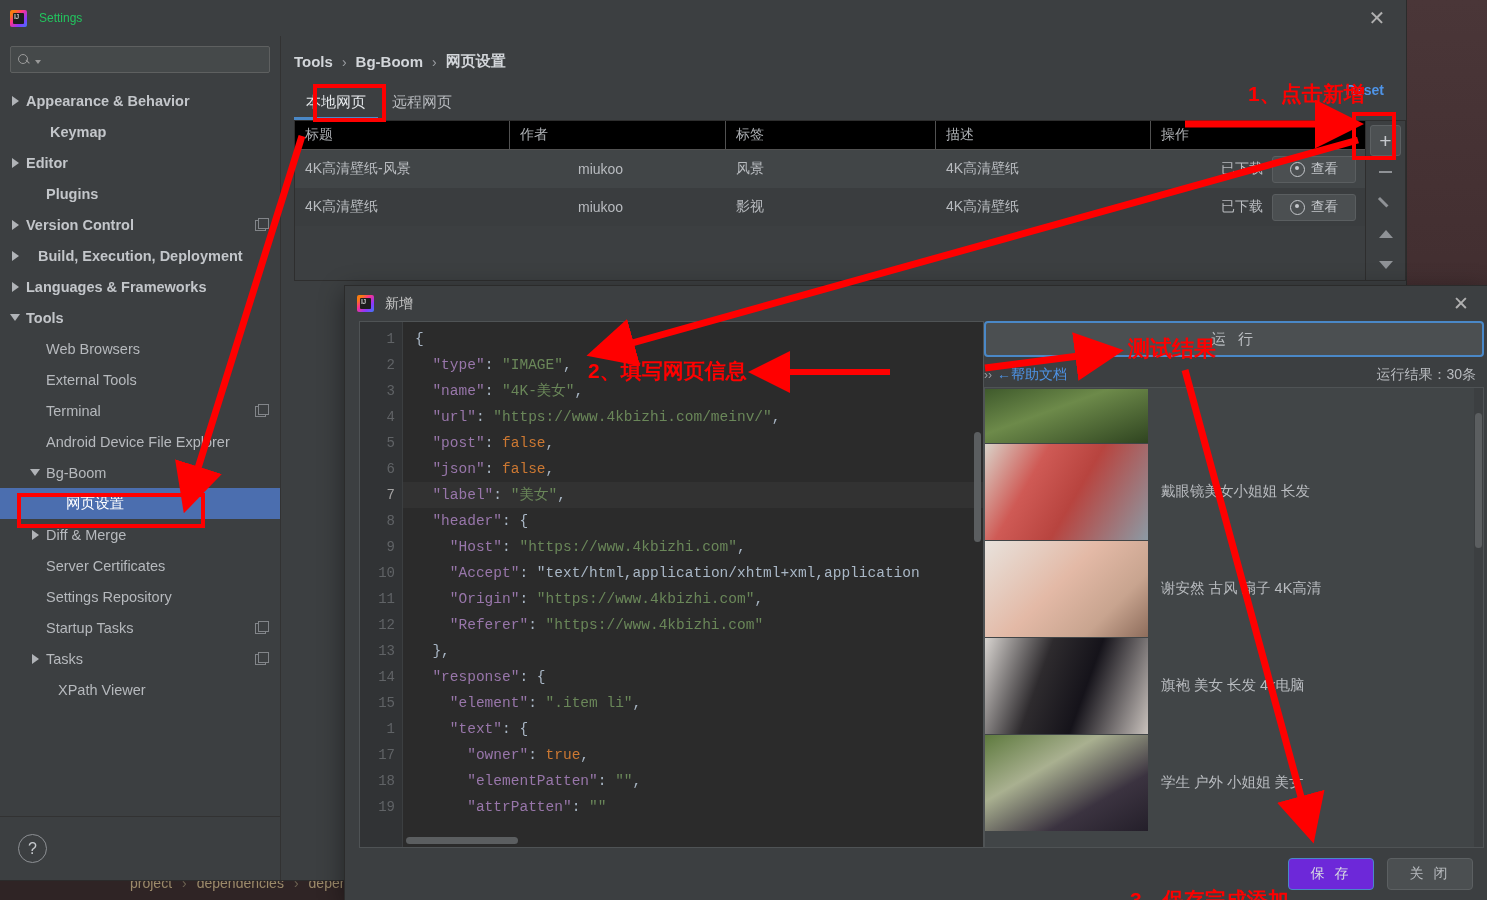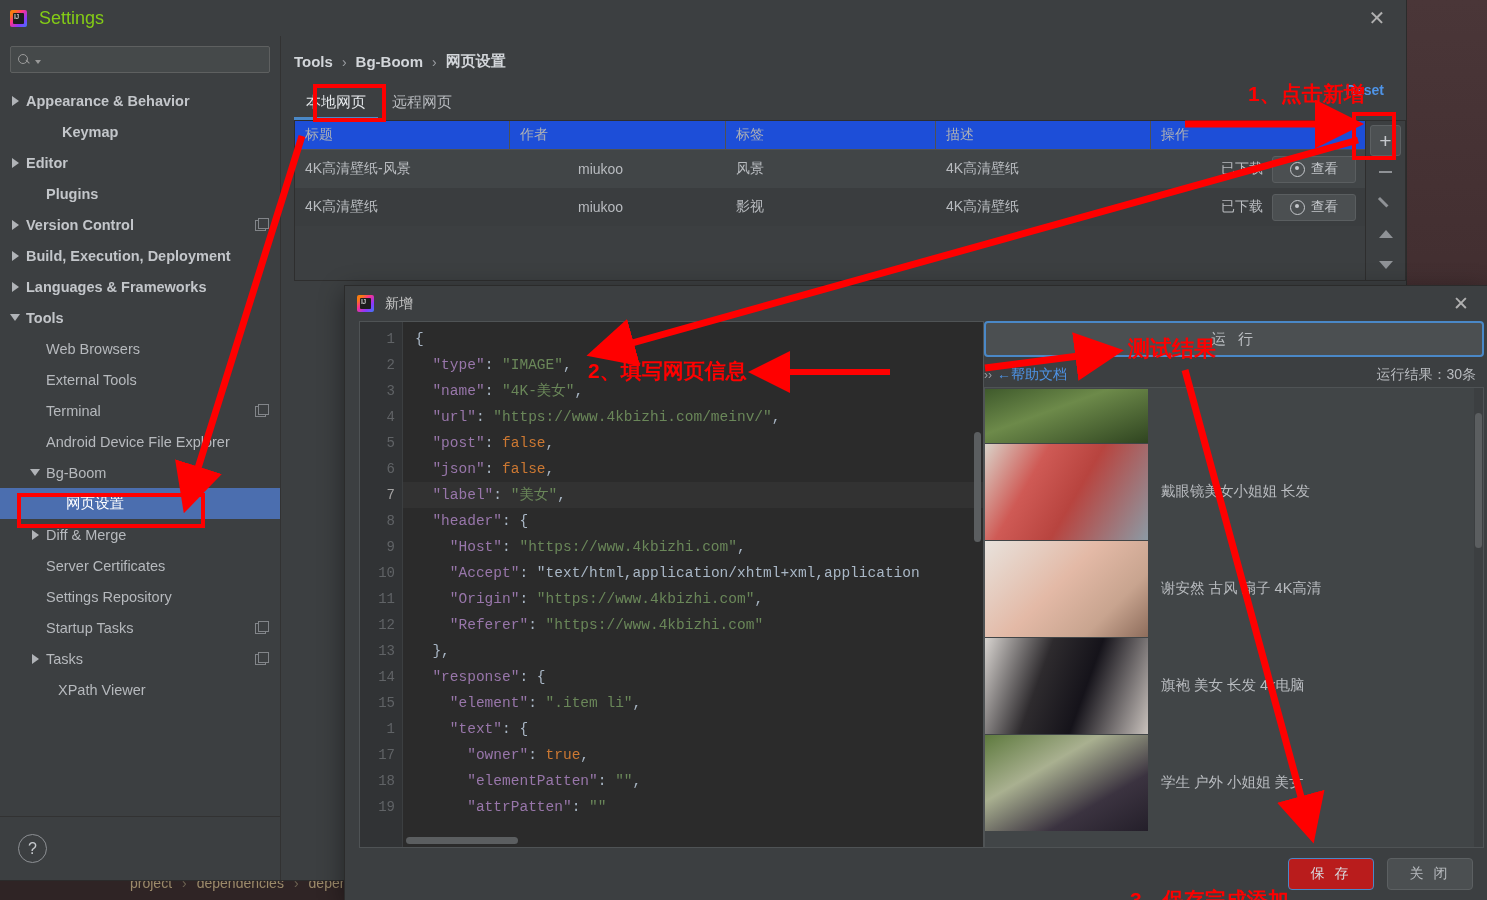--- a/index.html
+++ b/index.html
@@ -45,21 +45,21 @@
     position:relative; overflow:hidden;
   }
   .sw-title-icon::after{
     content:""; position:absolute; left:3px; top:3px; width:11px; height:11px;
     background:#1d1d1d; border-radius:1px;
   }
   .sw-title-icon::before{
     content:"IJ"; position:absolute; z-index:2; left:4px; top:3px;
     font-size:7px; color:#fff; font-family:"Liberation Sans",sans-serif; letter-spacing:-0.5px;
   }
-  .sw-title-text { font-size:18px; color:#84cc16; }
+  .sw-title-text { font-size:12px; color:#22c55e; }
   .sw-close {
     margin-left:auto; width:42px; height:30px; display:flex;align-items:center;justify-content:center;
     color:#b0b0b0; font-size:20px; font-weight:300; cursor:default;
   }
 
   
   .sw-body { display:flex; height:calc(880px - 36px); }
   .sw-sidebar {
     width:281px; background:#3c3f41; border-right:1px solid #323232;
     display:flex; flex-direction:column; position:relative;
@@ -112,21 +112,21 @@
   .breadcrumb .sep { color:#9a9da1; font-weight:normal; font-size:14px;}
   .reset-link { position:absolute; right:22px; top:46px; color:#4e94e8; font-size:14px; font-weight:bold; cursor:pointer;}
 
   .tabs { margin:17px 0 0 13px; display:flex; gap:2px; position:relative; }
   .tab { padding:5px 12px 8px 12px; font-size:15px; color:#b6b9bd; position:relative; }
   .tab.active { color:#e4e7ea; }
   .tab.active::after{content:"";position:absolute;left:0;right:0;bottom:0;height:3px;background:#4a88c7;}
 
   .table-wrap { margin:0 0 0 13px; display:flex; }
   .tbl { flex:1; border:1px solid #2e2e2e; border-right:none; }
-  .thead { display:flex; height:29px; background:#1d4ed8; border-bottom:1px solid #515151; }
+  .thead { display:flex; height:29px; background:#000000; border-bottom:1px solid #515151; }
   .th { font-size:14px; color:#aeb1b5; display:flex;align-items:center; padding-left:10px;
         border-right:1px solid #515151; }
   .tr { display:flex; height:38px; align-items:center; font-size:14px; }
   .tr.odd { background:#414547; }
   .tr.even { background:#3a3d3f; }
   .td { padding-left:10px; color:#b8bbbf; display:flex; align-items:center; height:100%; }
   .c0{width:215px;} .c1{width:216px;} .c2{width:210px;} .c3{width:215px;} .c4{flex:1;}
   .td.c1,.td.c2,.td.c3 {}
   .view-btn {
     margin-left:auto; margin-right:9px; height:27px; min-width:84px; background:#4b4f51;
@@ -202,21 +202,21 @@
   .res-inner { flex:1; }
   .res-item { display:flex; align-items:center; height:97px; }
   .thumb { width:163px; height:96px; flex:none; background-size:cover; background-position:center; }
   .res-text { padding-left:13px; font-size:14.5px; color:#b8bbbf; }
   .res-vscroll { width:9px; background:#3c3f41; position:relative; flex:none;}
   .res-vscroll i { position:absolute; left:1px; top:25px; width:7px; height:135px; background:#5b5e60; border-radius:4px; display:block;}
 
   .nd-footer { height:52px; display:flex; align-items:center; justify-content:flex-end; padding-right:14px; gap:13px;}
   .btn { height:32px; min-width:86px; border-radius:4px; display:flex;align-items:center;justify-content:center;
          font-size:14px; letter-spacing:3px;}
-  .btn.primary { background:#b91c1c; border:1px solid #4a88c7; color:#d8dde2;}
+  .btn.primary { background:#6d28d9; border:1px solid #4a88c7; color:#d8dde2;}
   .btn.secondary { background:#4b4f51; border:1px solid #5c6062; color:#b8bbbf;}
 
   
   #annotations { position:absolute; inset:0; pointer-events:none; }
   .anno-text {
     position:absolute; color:#ff0000; font-weight:bold; font-size:21px;
     font-family:"Liberation Sans","DejaVu Sans",sans-serif; white-space:nowrap;
   }
   .anno-box { position:absolute; border:4px solid #ff0000; }
 </style>
@@ -255,21 +255,21 @@
       </div>
       <div class="tree" id="sidebar-tree">
           <div class="tnode bold" style="padding-left: 8px;">
             <span class="arrow right">
               <i></i>
             </span>
             <span style="margin-left: 4px;">Appearance &amp; Behavior</span>
           </div>
           <div class="tnode bold" style="padding-left: 28px;">
             <span class="arrow "></span>
-            <span style="margin-left: 20px;">Keymap</span>
+            <span style="margin-left: 8px;">Keymap</span>
           </div>
           <div class="tnode bold" style="padding-left: 8px;">
             <span class="arrow right">
               <i></i>
             </span>
             <span style="margin-left: 4px;">Editor</span>
           </div>
           <div class="tnode bold" style="padding-left: 28px;">
             <span class="arrow "></span>
             <span style="margin-left: 4px;">Plugins</span>
@@ -278,21 +278,21 @@
             <span class="arrow right">
               <i></i>
             </span>
             <span style="margin-left: 4px;">Version Control</span>
             <span class="copy-ico"></span>
           </div>
           <div class="tnode bold" style="padding-left: 8px;">
             <span class="arrow right">
               <i></i>
             </span>
-            <span style="margin-left: 4px;">Build, Execution, Deployment</span>
+            <span style="margin-left: 16px;">Build, Execution, Deployment</span>
           </div>
           <div class="tnode bold" style="padding-left: 8px;">
             <span class="arrow right">
               <i></i>
             </span>
             <span style="margin-left: 4px;">Languages &amp; Frameworks</span>
           </div>
           <div class="tnode bold" style="padding-left: 8px;">
             <span class="arrow down">
               <i></i>

